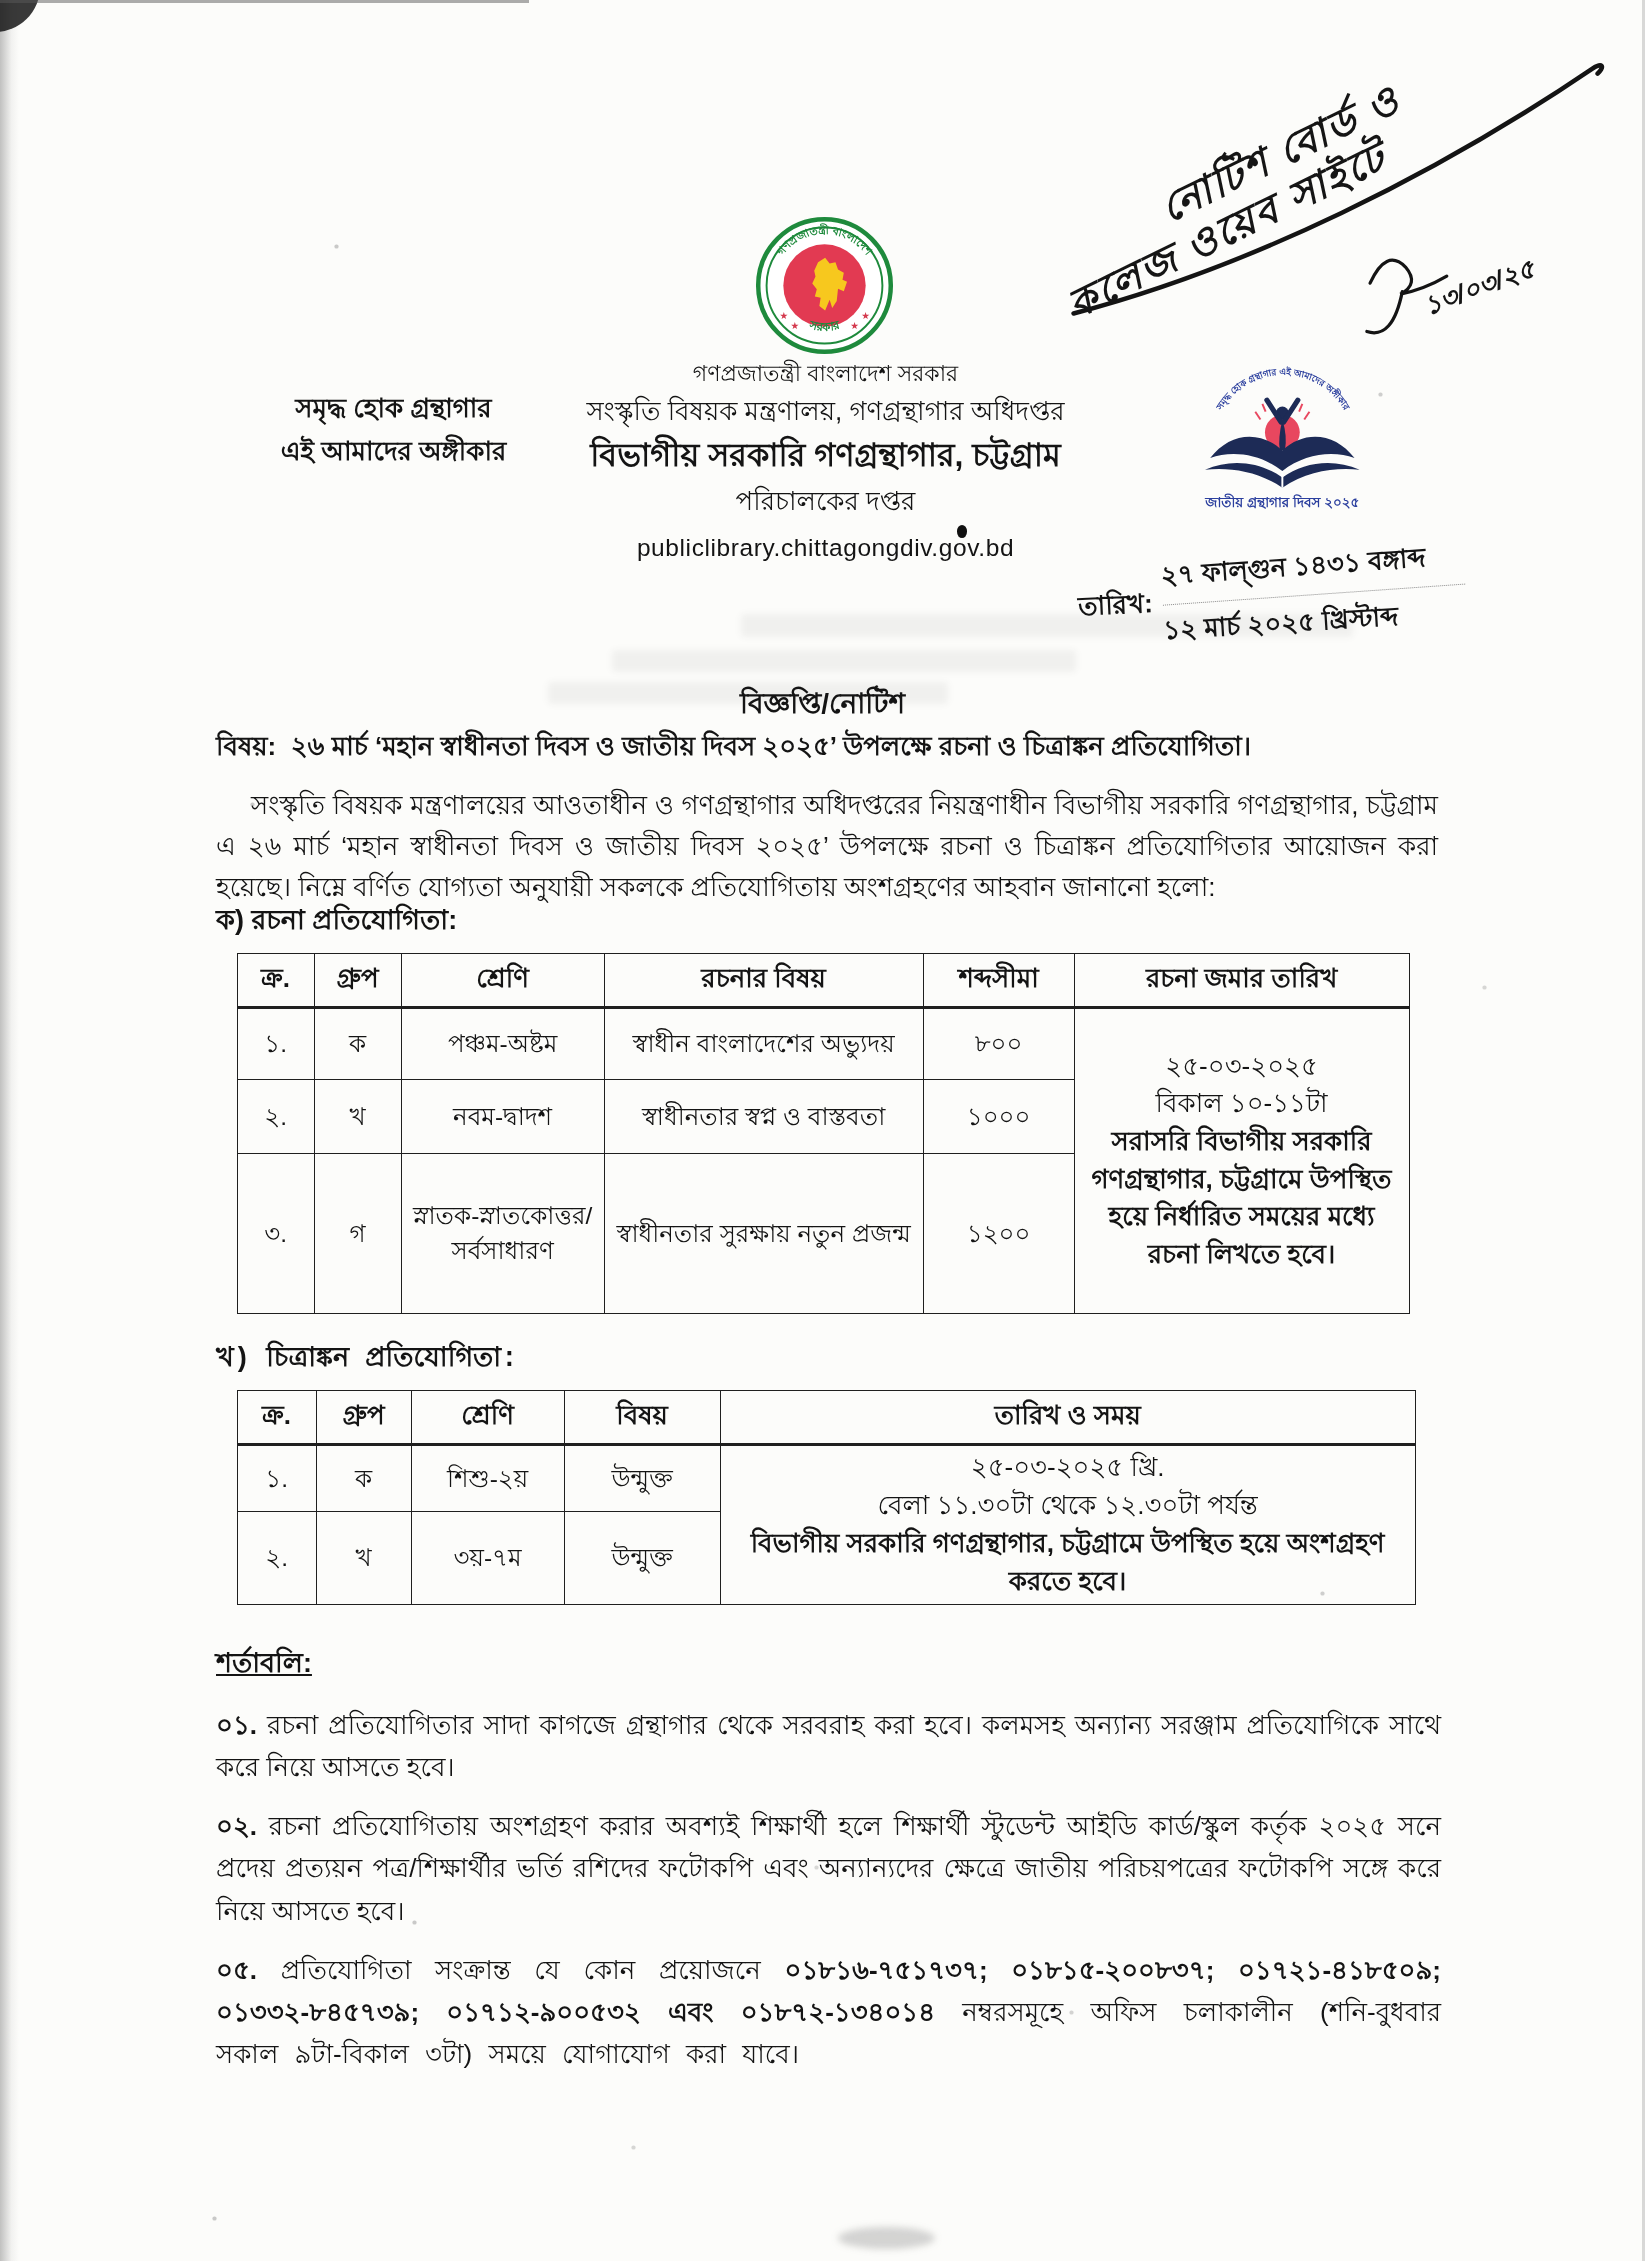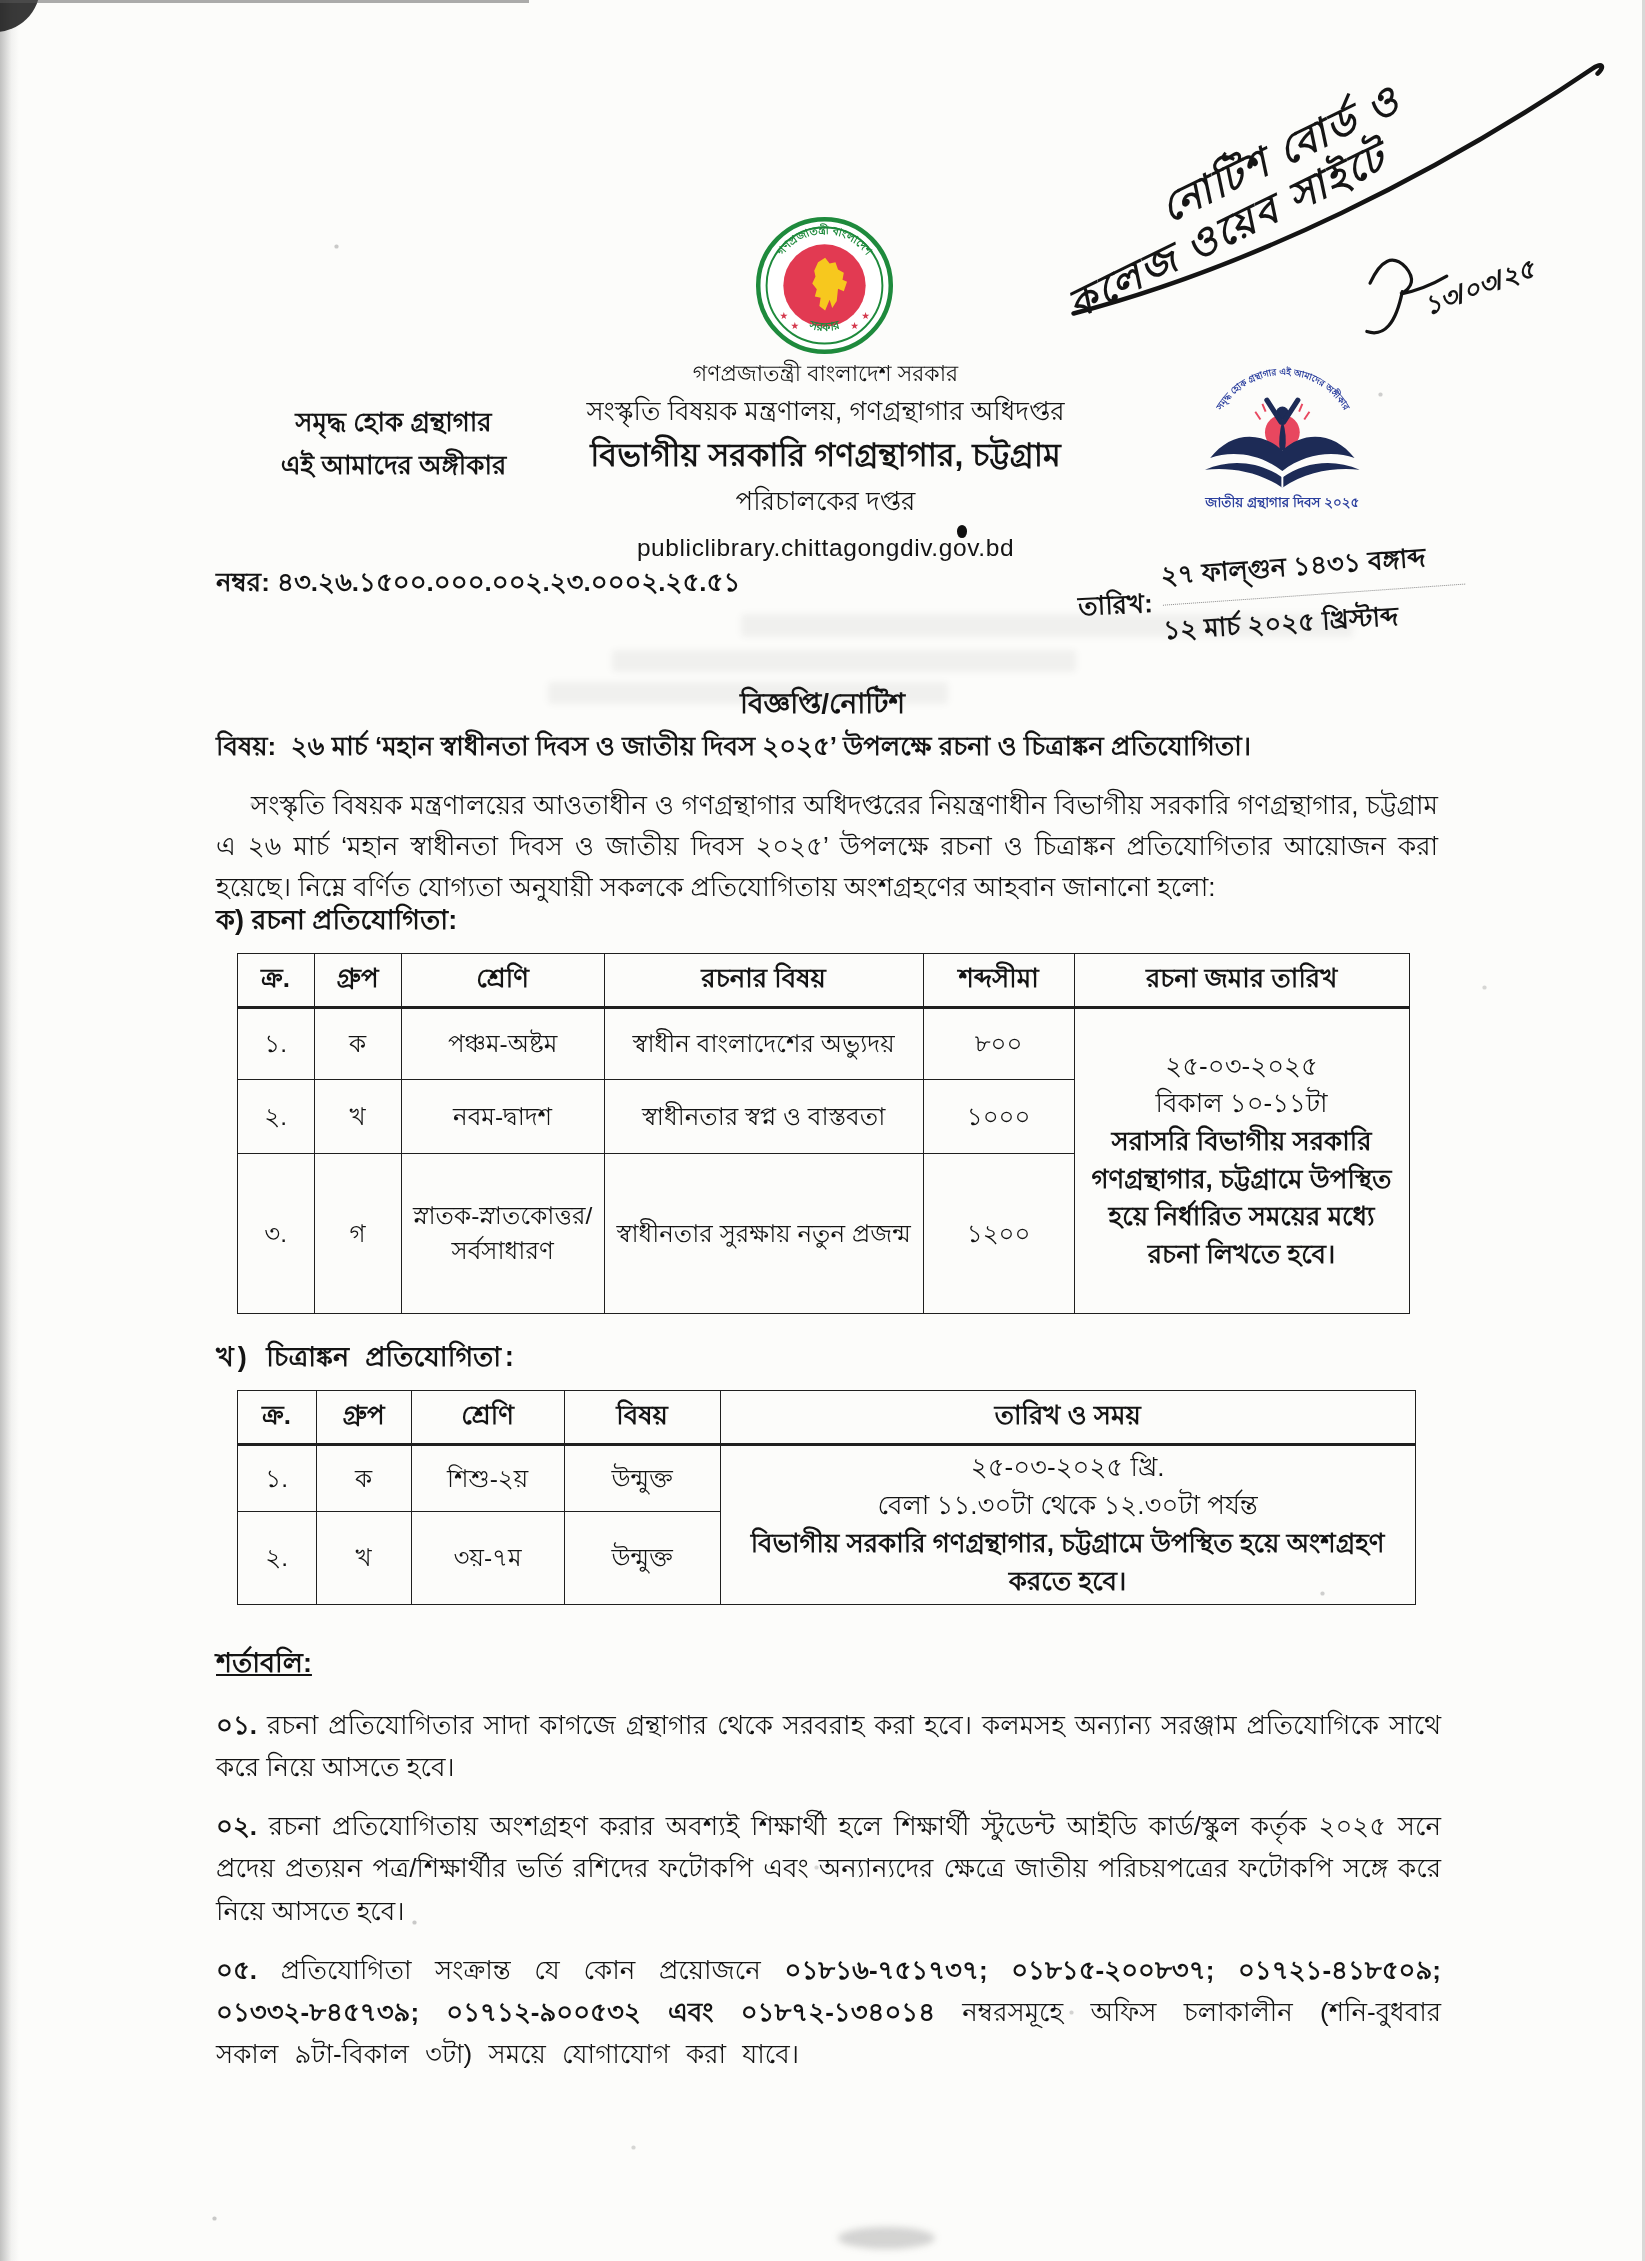--- a/index.html
+++ b/index.html
@@ -27,21 +27,21 @@
       413px 1921px 0 0.6px rgba(0,0,0,.2), 1070px 2011px 0 0.6px rgba(0,0,0,.16),
       1321px 1592px 0 0.6px rgba(0,0,0,.18), 632px 2146px 0 0.6px rgba(0,0,0,.15),
       213px 2217px 0 0.6px rgba(0,0,0,.2), 815px 1866px 0 0.6px rgba(0,0,0,.14);}
   
   .handnote{left:993px;top:35px;width:651px;height:303px;}
   .hand-line{position:absolute;font-weight:bold;font-style:italic;font-size:40px;
     white-space:nowrap;transform:rotate(-26deg);color:#151515;letter-spacing:2.6px;}
   .hand-date{position:absolute;font-weight:bold;font-style:italic;font-size:26px;
     transform:rotate(-20deg);color:#151515;}
   
-  .slogan{left:271px;top:387px;width:245px;text-align:center;font-size:26px;line-height:1.65;font-weight:bold;margin-top:14px;}
+  .slogan{left:271px;top:387px;width:245px;text-align:center;font-size:26px;line-height:1.65;font-weight:bold;}
   .seal{left:755px;top:216px;width:139px;height:139px;}
   .head-center{left:503px;top:360px;width:645px;text-align:center;}
   .h-govt{font-size:22px;line-height:1.25;}
   .h-ministry{font-size:26px;line-height:1.3;margin-top:7.7px;}
   .h-office{font-size:32px;font-weight:bold;line-height:1.25;margin-top:6.4px;}
   .h-dept{font-size:26px;margin-top:5.2px;}
   .h-web{font-size:24.5px;margin-top:9px;letter-spacing:0.6px;}
   .logo-right{left:1196px;top:360px;width:174px;height:155px;}
   
   .memo{left:216px;top:562px;font-size:26px;font-weight:bold;}
@@ -144,24 +144,20 @@
       <circle cx="134" cy="82" r="10" fill="#1d2b56"></circle>
       <path d="M134,92 q-7,30 -4,48 l8,0 q4,-22 -4,-48z" fill="#1d2b56"></path>
       <path d="M132,96 L110,62 M136,96 L158,62" stroke="#1d2b56" stroke-width="8" stroke-linecap="round"></path>
       <path d="M22,152 C52,112 100,108 134,140 C168,108 216,112 246,152 C214,140 170,144 134,172 C98,144 54,140 22,152 Z" fill="#1d2b56"></path>
       <path d="M14,170 C55,152 100,158 134,182 C168,158 213,152 254,170 C216,166 172,172 134,198 C96,172 52,166 14,170 Z" fill="#1d2b56"></path>
       <line x1="134" y1="172" x2="134" y2="198" stroke="#ffffff" stroke-width="3"></line>
       <text x="134" y="228" text-anchor="middle" font-size="21" font-weight="bold" fill="#2b3f9e">জাতীয় গ্রন্থাগার দিবস ২০২৫</text>
     </svg>
   </div>
 
-  <div class="abs memo">
-    <span>নম্বর:</span>
-    <span>৪৩.২৬.১৫০০.০০০.০০২.২৩.০০০২.২৫.৫১</span>
-  </div>
   <div class="abs dateblock">
     <span class="lbl">তারিখ:</span>
     <div class="d1">২৭ ফাল্গুন ১৪৩১ বঙ্গাব্দ</div>
     <div class="d2">১২ মার্চ ২০২৫ খ্রিস্টাব্দ</div>
   </div>
 
   <div class="abs title">বিজ্ঞপ্তি/নোটিশ</div>
   <div class="abs subject">
     <span>বিষয়:</span>&nbsp;
     <span>২৬ মার্চ ‘মহান স্বাধীনতা দিবস ও জাতীয় দিবস ২০২৫’ উপলক্ষে রচনা ও চিত্রাঙ্কন প্রতিযোগিতা।</span>

